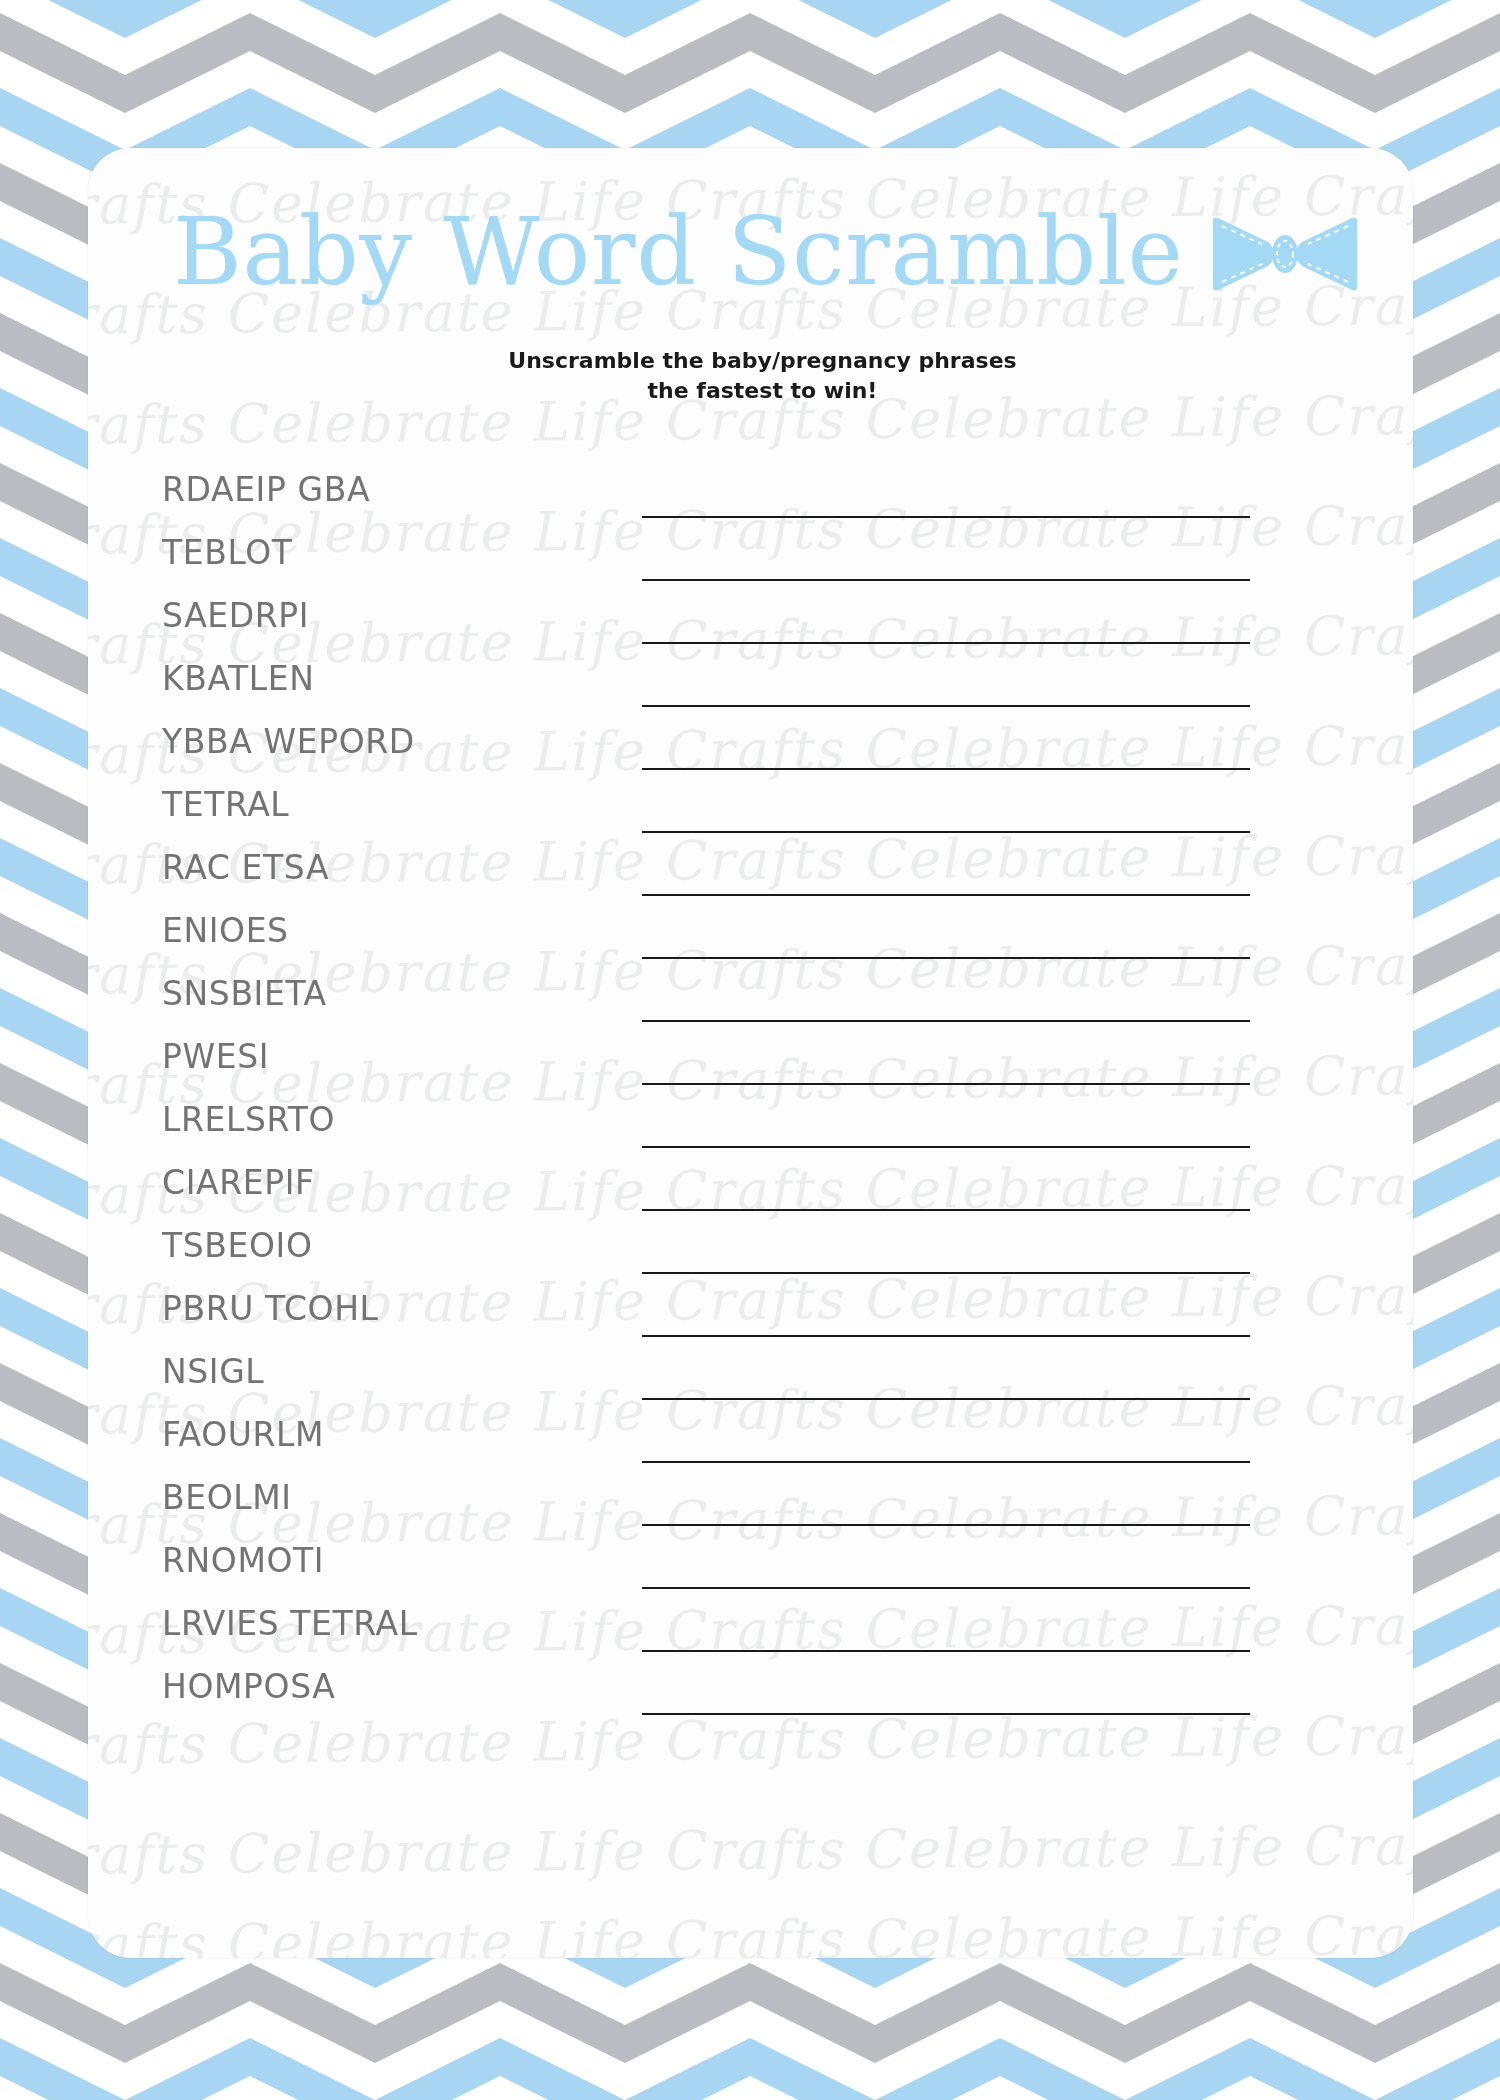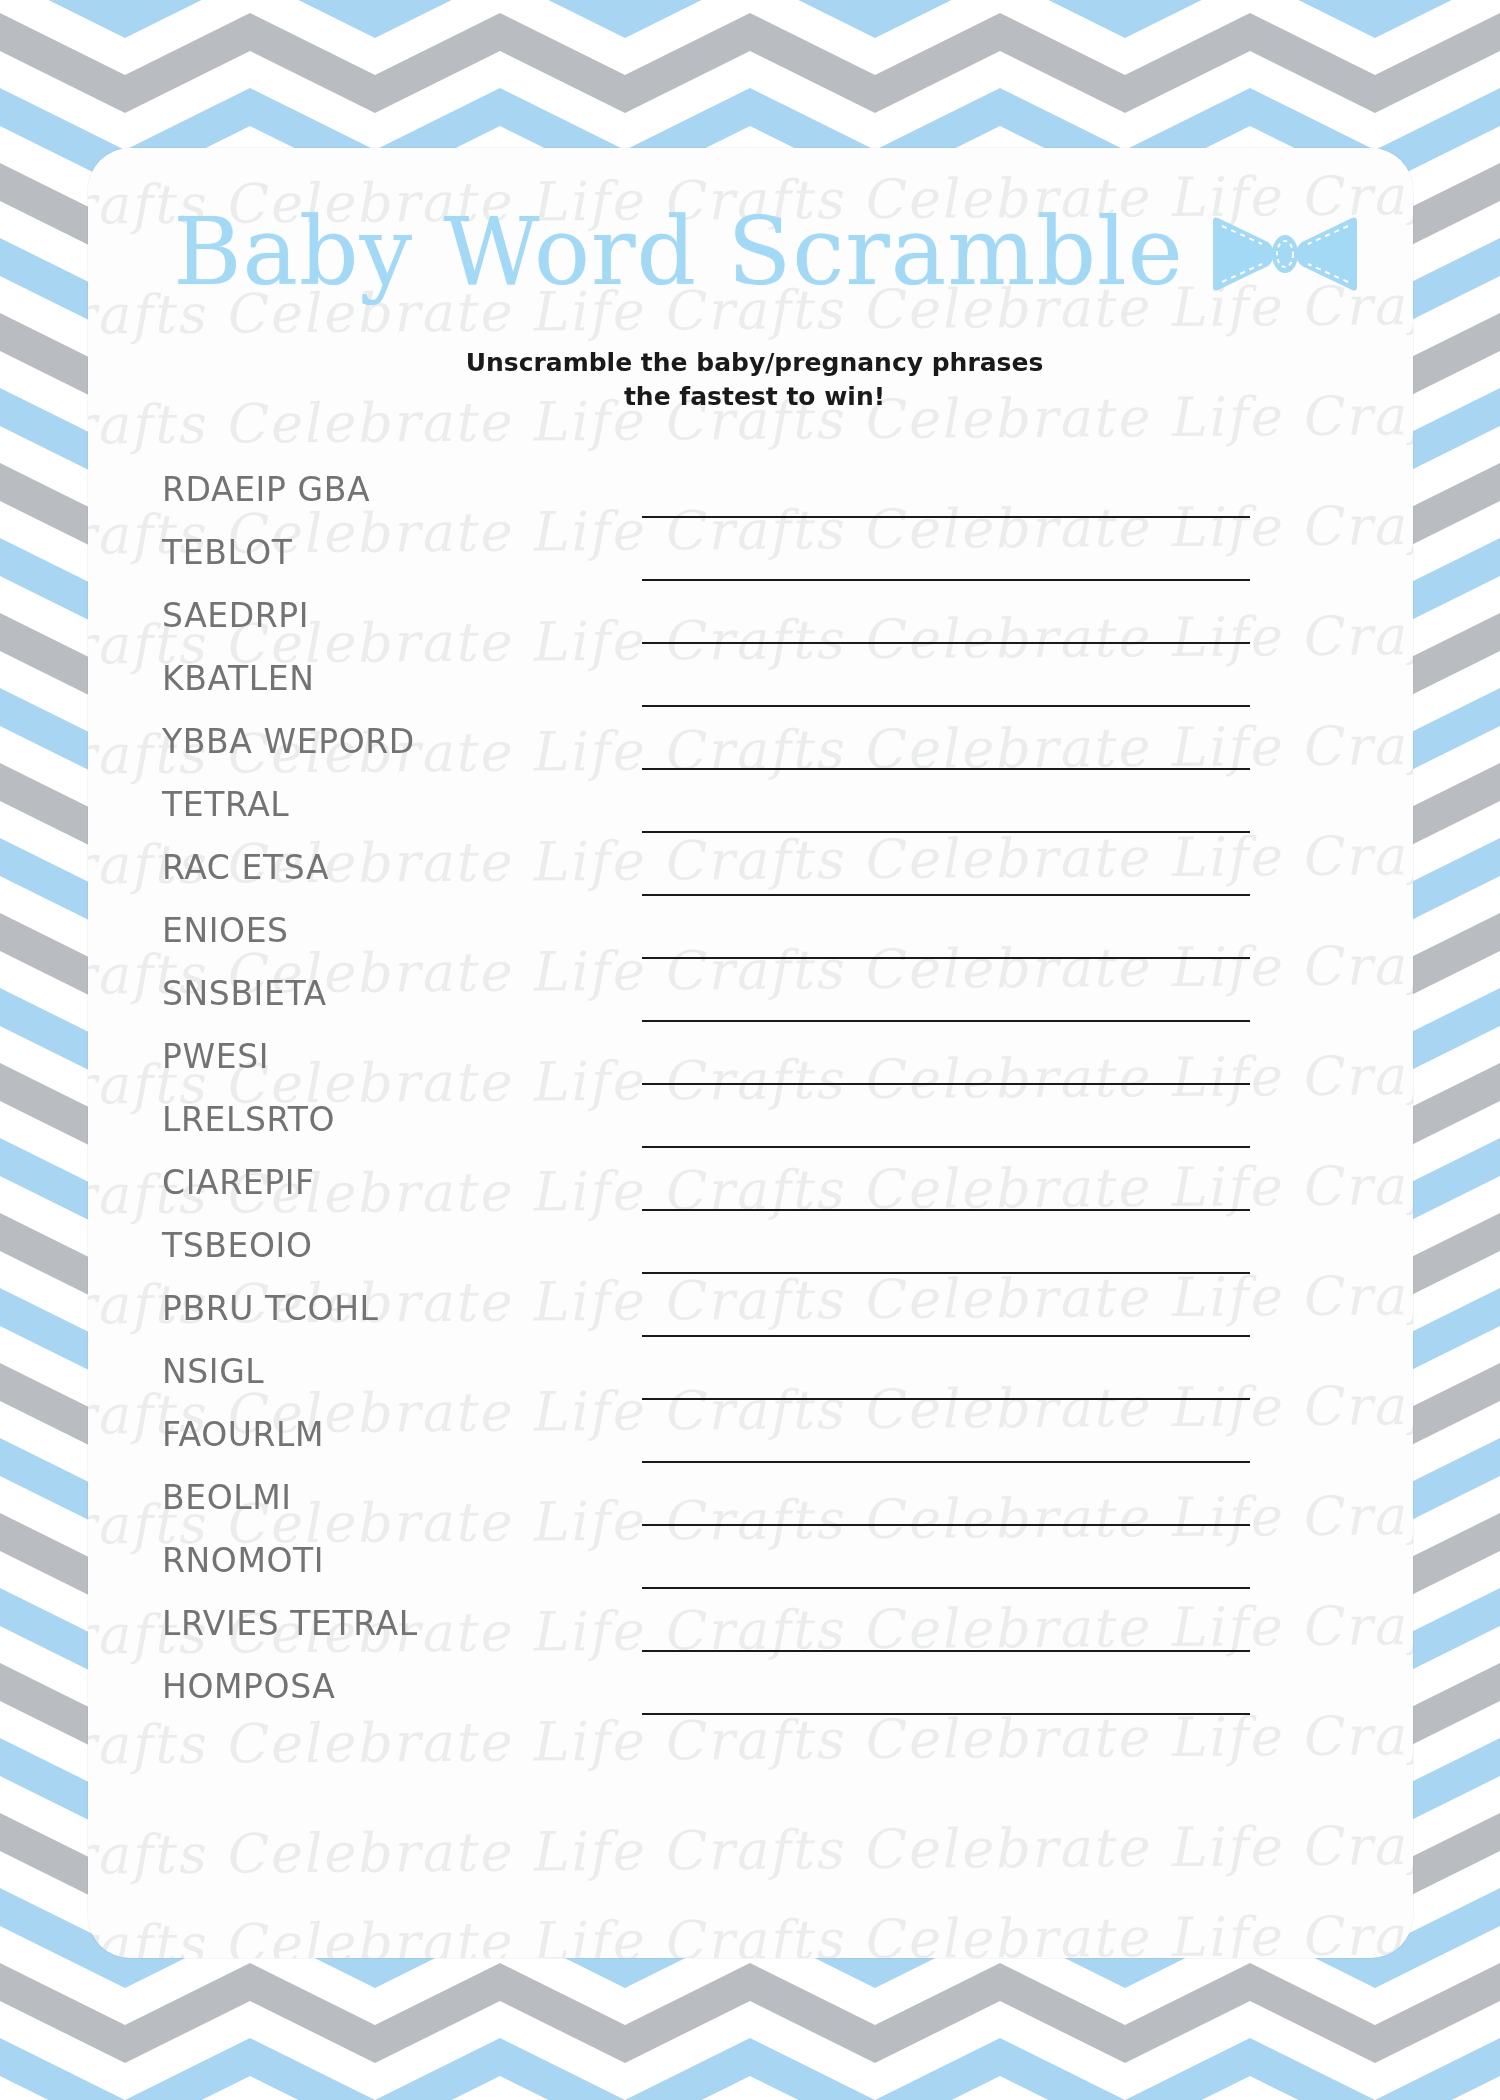--- a/index.html
+++ b/index.html
@@ -96,26 +96,26 @@
   }
   .bow-icon {
     margin-left: 26px;
     margin-top: 8px;
   }
 
   
   .subtitle {
     position: absolute;
     top: 198px;
-    left: 4px;
+    left: 12px;
     width: 100%;
     text-align: center;
     font-family: "DejaVu Sans", sans-serif;
     font-weight: bold;
-    font-size: 25px;
+    font-size: 22px;
     line-height: 1.35;
     color: #1a1a1a;
   }
   .subtitle span { display: block; }
 
   
   .word-list {
     position: absolute;
     top: 316px;
     left: 74px;

